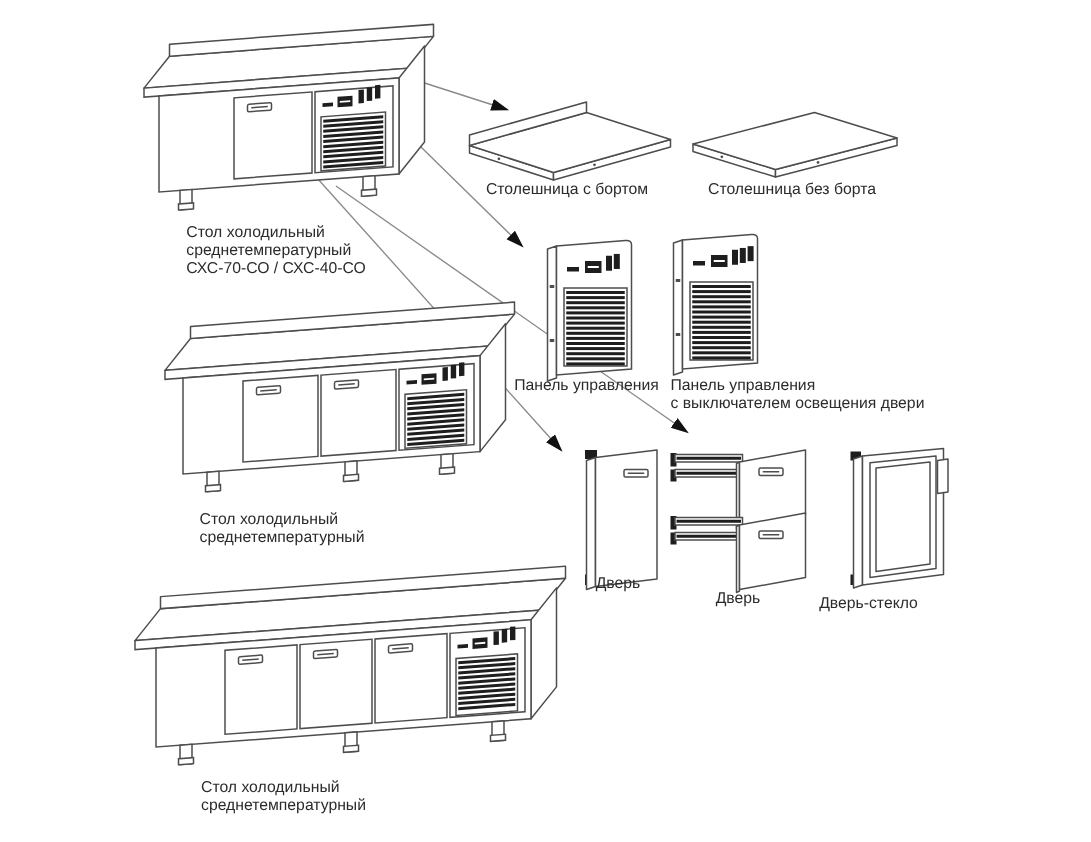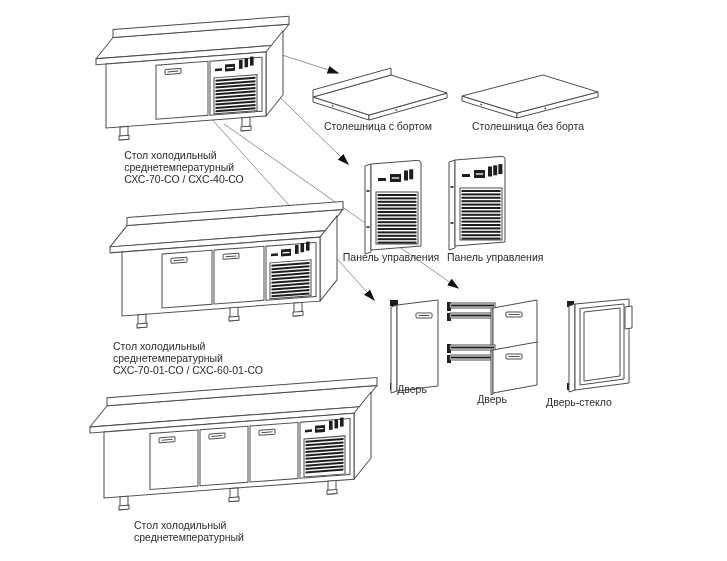--- a/index.html
+++ b/index.html
@@ -252,33 +252,33 @@
 
   <div class="lbl" style="left:184px;top:149px">
     <div>Стол холодильный</div>
     <div>среднетемпературный</div>
     <div>СХС-70-СО / СХС-40-СО</div>
   </div>
 
   <div class="lbl" style="left:188px;top:340px">
     <div>Стол холодильный</div>
     <div>среднетемпературный</div>
-    <div>СХС-70-01-СО / СХС-60-01-СО</div>
   </div>
 
   <div class="lbl" style="left:189px;top:519px">
     <div>Стол холодильный</div>
     <div>среднетемпературный</div>
   </div>
 
   <div class="lbl" style="left:378px;top:120px">Столешница с бортом</div>
   <div class="lbl" style="left:528px;top:120px">Столешница без борта</div>
 
   <div class="lbl" style="left:391px;top:251px">Панель управления</div>
 
   <div class="lbl left" style="left:447px;top:251px">
     <div>Панель управления</div>
+    <div>с выключателем освещения двери</div>
   </div>
 
   <div class="lbl" style="left:412px;top:383px">Дверь</div>
   <div class="lbl" style="left:492px;top:393px">Дверь</div>
   <div class="lbl" style="left:579px;top:396px">Дверь-стекло</div>
 </div>
 
 </body></html>

